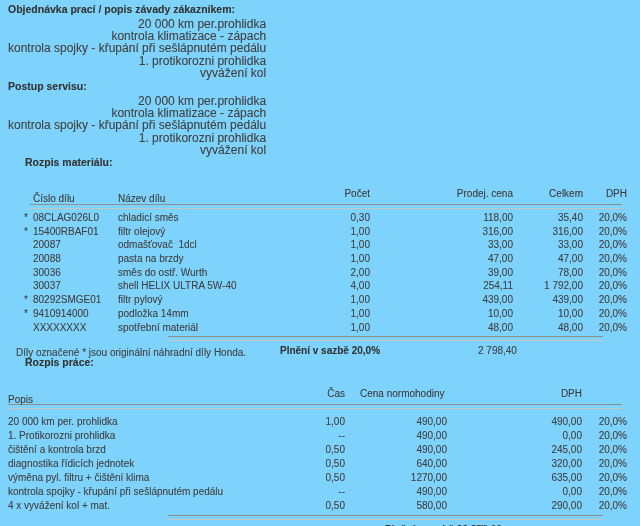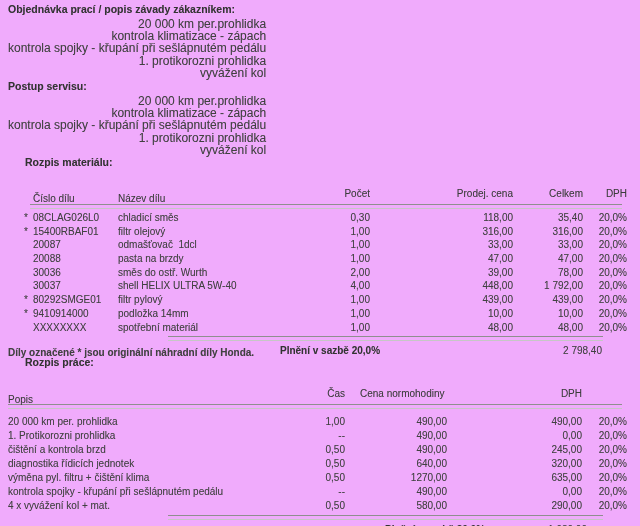--- a/index.html
+++ b/index.html
@@ -1,17 +1,17 @@
 <!DOCTYPE html>
 <html><head>
 <meta charset="utf-8">
 <style>
   html,body{margin:0;padding:0;background:#ffffff;}
   #page{
-    position:relative;width:640px;height:526px;background:#f0abfc;overflow:hidden;
+    position:relative;width:640px;height:526px;background:#7dd3fc;overflow:hidden;
     font-family:"Liberation Sans", sans-serif;color:#414141;
     text-shadow:0 0 0.6px rgba(90,90,90,.35);
   }
   .sec{position:absolute;left:8px;}
   .sec-title{font-weight:bold;font-size:10.5px;color:#333;margin-bottom:2px;line-height:13px;}
   .sec-line{font-size:12px;line-height:12.2px;white-space:pre;text-align:right;}
   .tbl-title{position:absolute;left:25px;font-weight:bold;font-size:10.5px;color:#333;}
   .tbl{position:absolute;left:8px;width:624px;font-size:10px;margin-top:20px;}
   .grid-mat{display:grid;grid-template-columns:25px 85px 190px 62px 143px 70px 44px;}
   .grid-lab{display:grid;grid-template-columns:292px 45px 102px 135px 45px;}
@@ -22,23 +22,23 @@
   .num{text-align:right;}
   .cell{white-space:pre;overflow:visible;}
   .row-mat{height:13.7px;line-height:13.7px;}
   .row-lab{height:14px;line-height:14px;}
   .star{text-align:right;padding-right:5px;}
   .rule{height:3px;border-top:1px solid #8f8f8f;border-bottom:1px solid #c6c6c6;}
   .rule-hdr-mat{margin-left:22px;margin-right:10px;}
   .rule-hdr-lab{margin-left:0;margin-right:10px;}
   .rule-foot{margin-left:160px;width:435px;margin-top:2px;}
   .tfoot{position:relative;height:14px;margin-top:4px;font-size:10px;}
-  .tfoot .note{position:absolute;left:0;top:2px;font-weight:bold;}
+  .tfoot .note{position:absolute;left:8px;top:2px;}
   .tfoot .flabel{position:absolute;font-weight:bold;color:#333;}
-  .tfoot .ftotal{position:absolute;text-align:right;width:124px;}
+  .tfoot .ftotal{position:absolute;width:124px;}
   .mat-flabel{left:272px;}
   .mat-ftotal{left:470px;}
   .lab-flabel{left:377px;}
   .lab-ftotal{left:455px;}
   .rows-mat{margin-top:2px;}
   .rows-lab{margin-top:6px;}
 </style>
 </head>
 <body>
 
@@ -125,21 +125,21 @@
     <div class="cell num">39,00</div>
     <div class="cell num">78,00</div>
     <div class="cell num">20,0%</div>
   </div>
 
   <div class="grid-mat row-mat">
     <div class="cell star"></div>
     <div class="cell">30037</div>
     <div class="cell">shell HELIX ULTRA 5W-40</div>
     <div class="cell num">4,00</div>
-    <div class="cell num">448,00</div>
+    <div class="cell num">254,11</div>
     <div class="cell num">1 792,00</div>
     <div class="cell num">20,0%</div>
   </div>
 
   <div class="grid-mat row-mat">
     <div class="cell star">*</div>
     <div class="cell">80292SMGE01</div>
     <div class="cell">filtr pylový</div>
     <div class="cell num">1,00</div>
     <div class="cell num">439,00</div>

